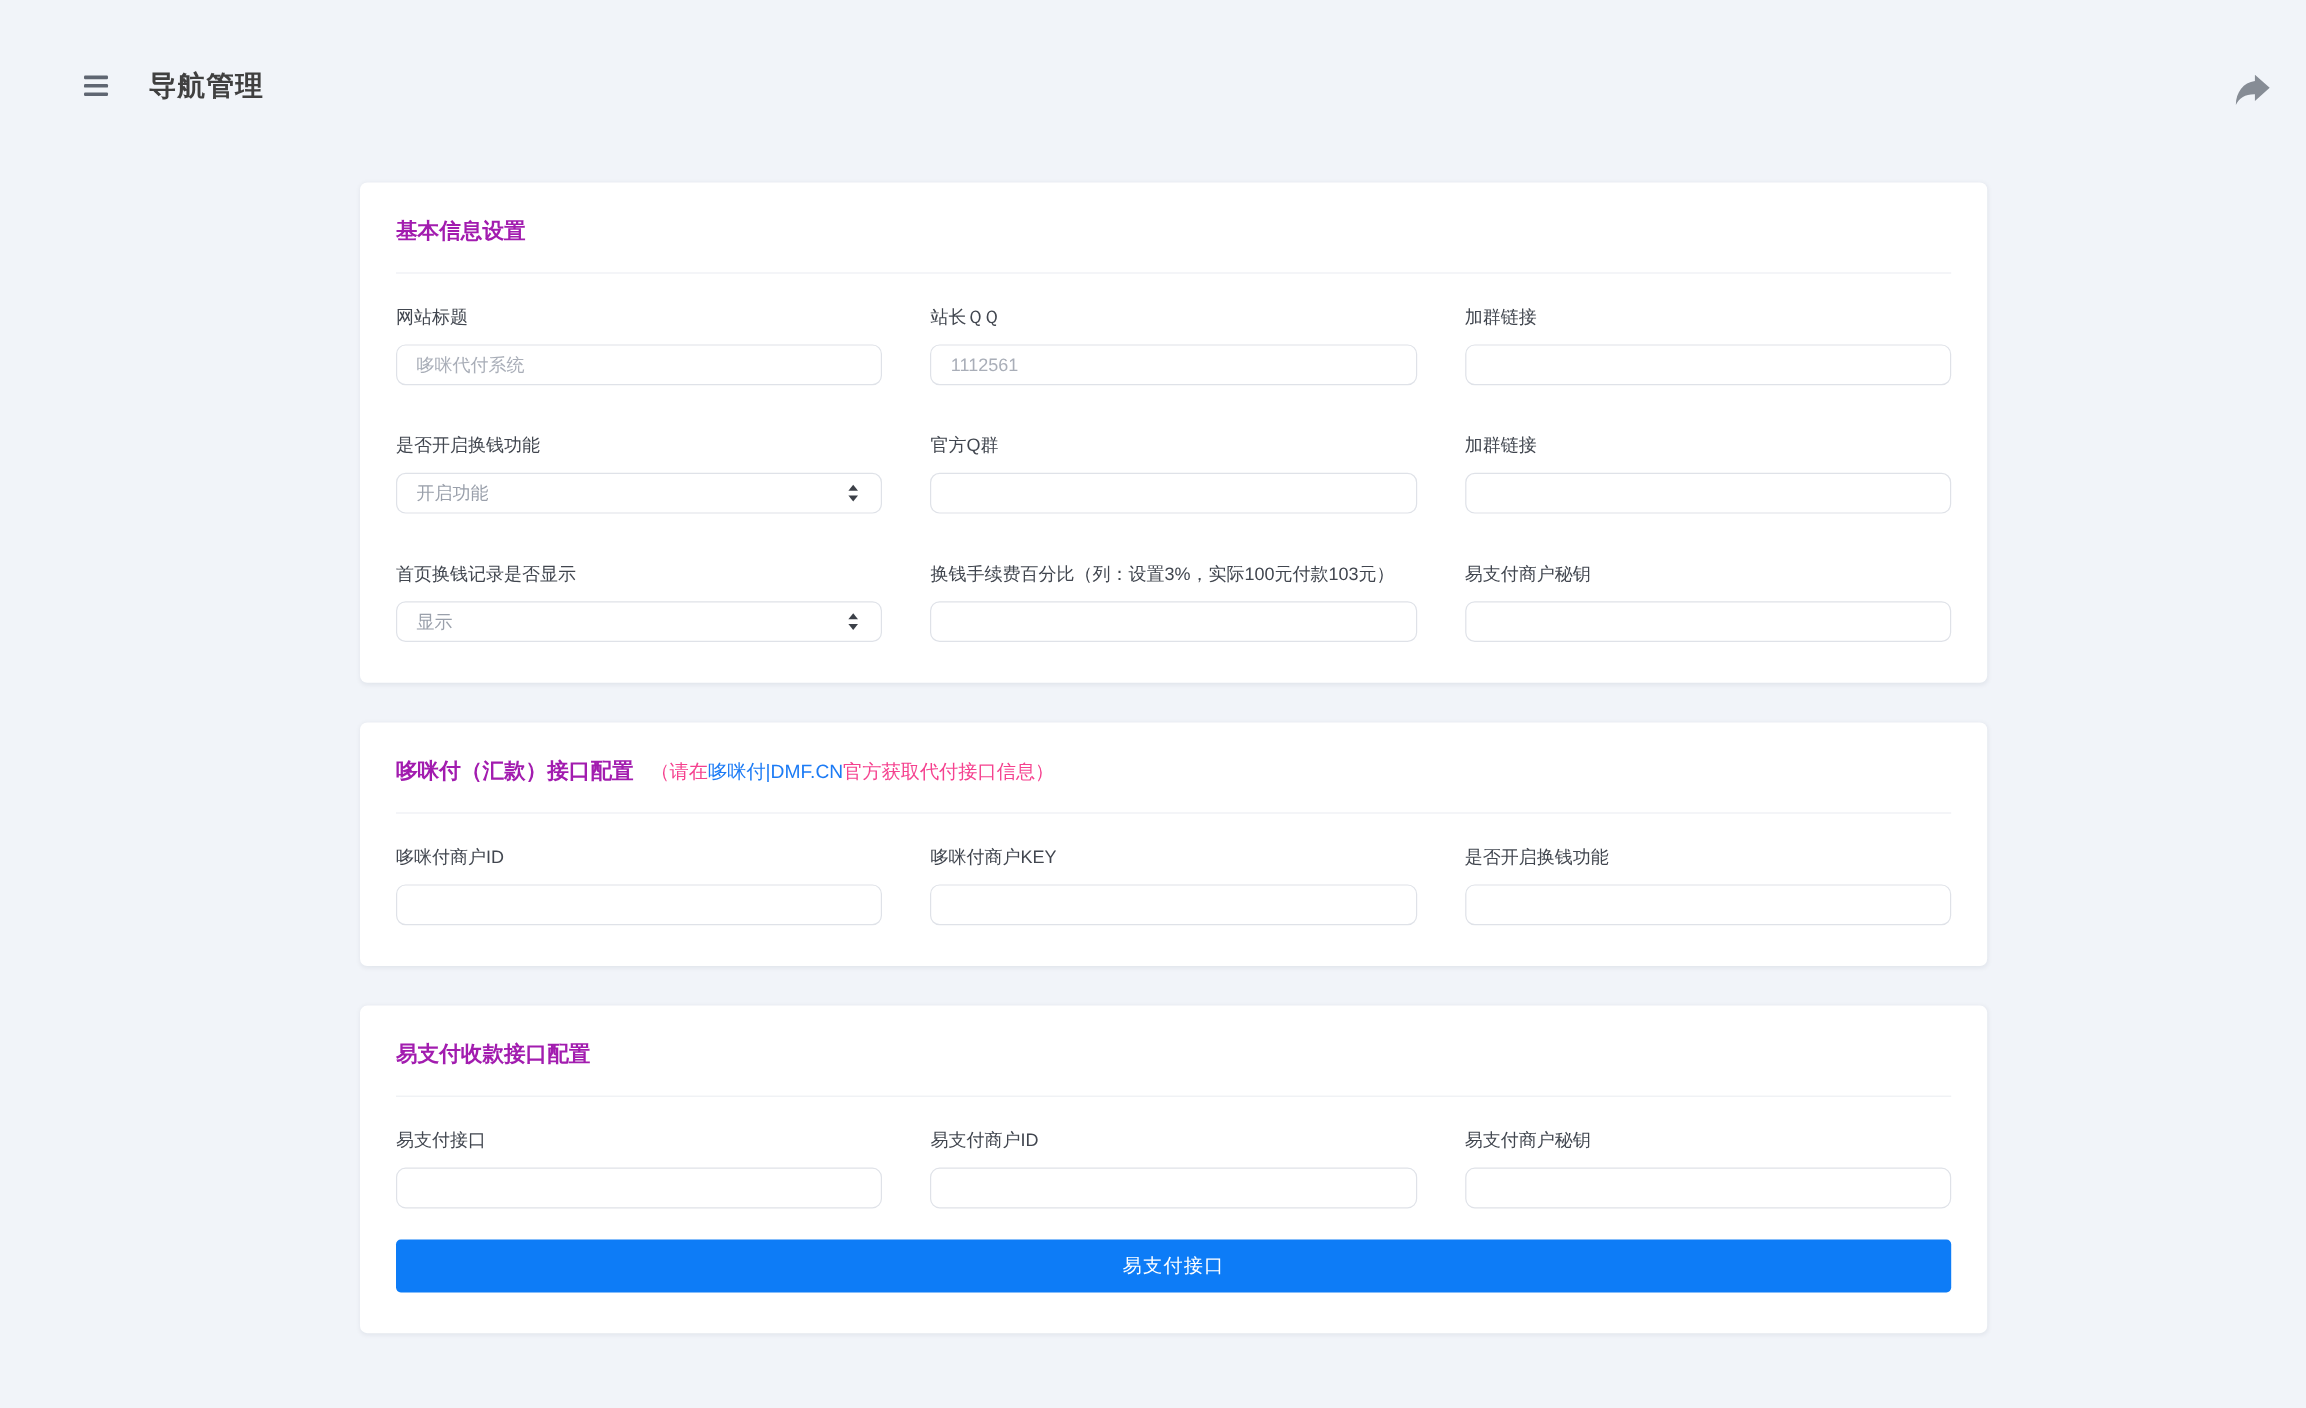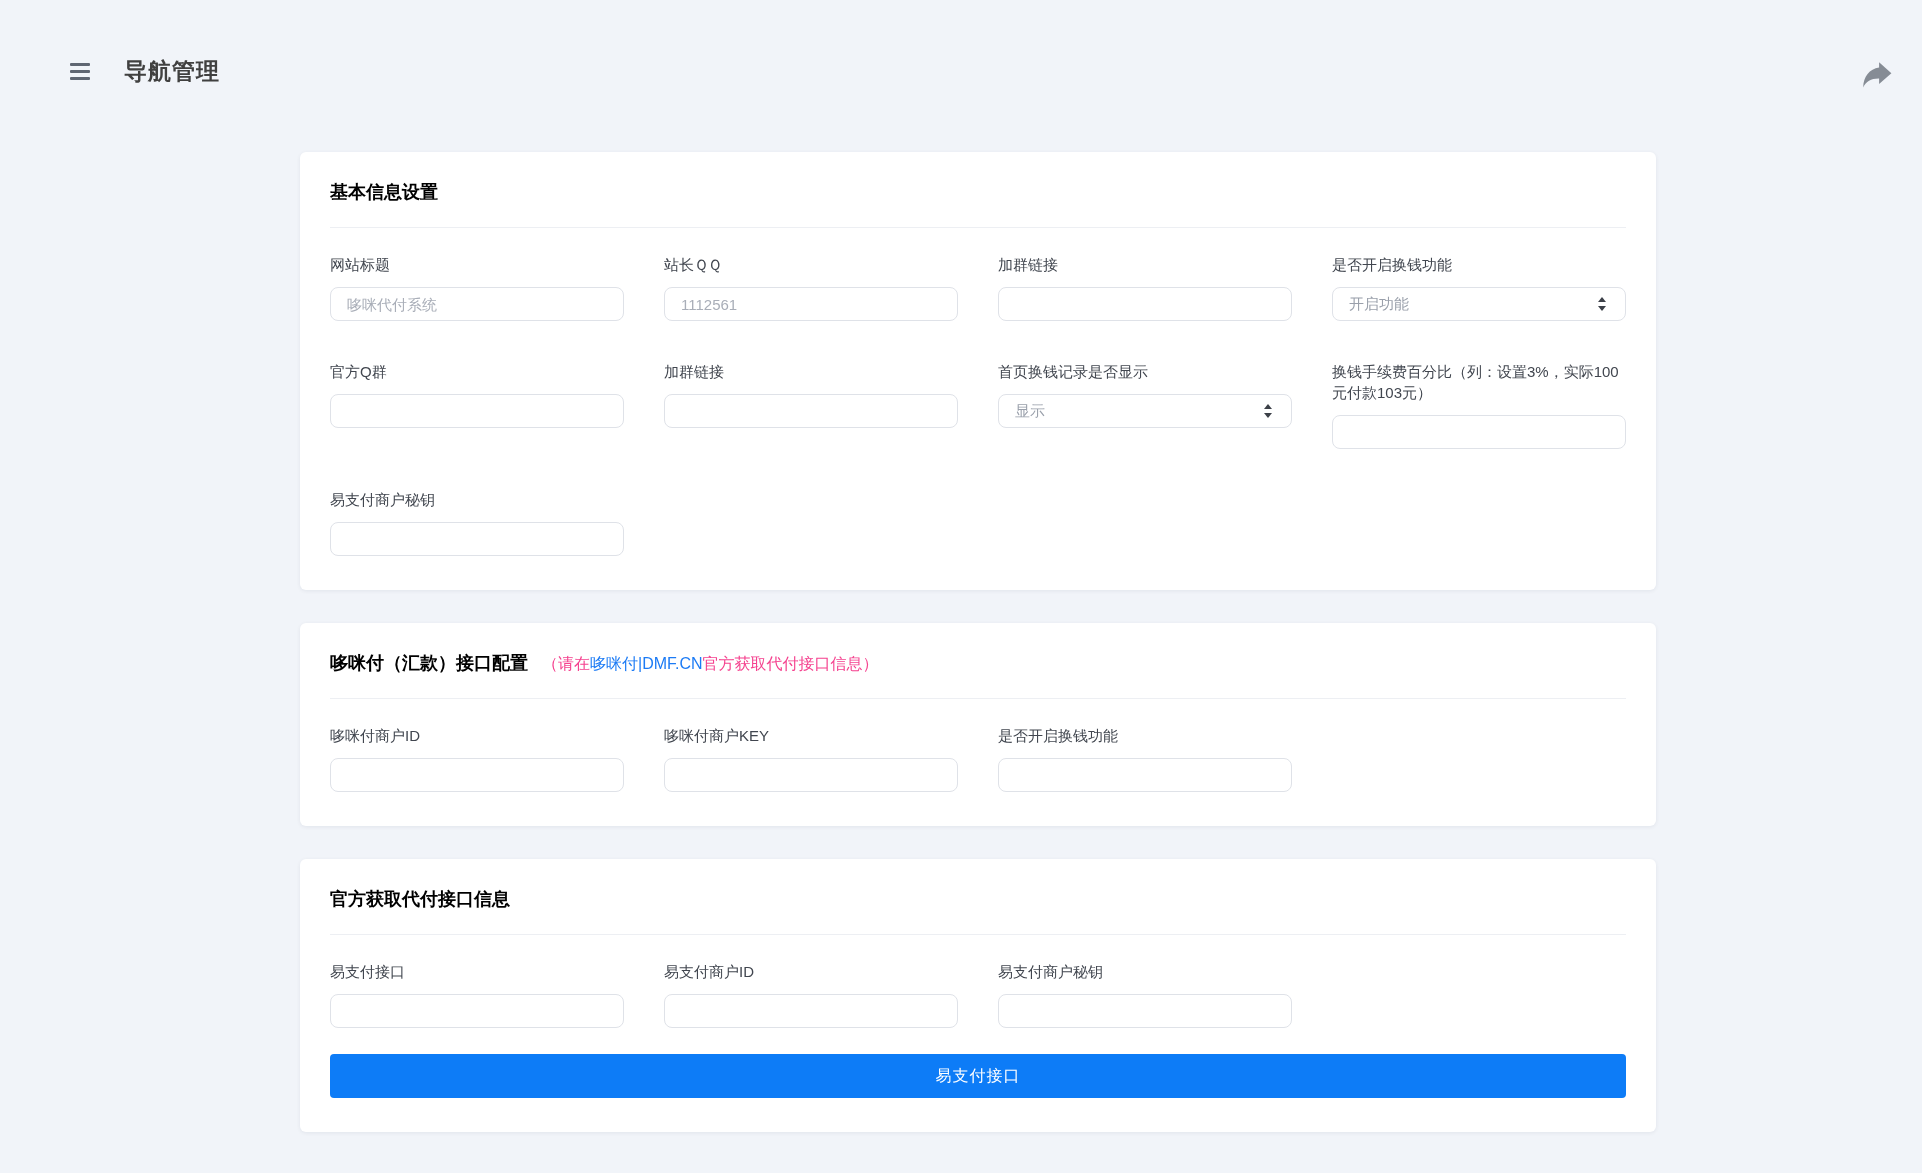--- a/index.html
+++ b/index.html
@@ -26,25 +26,25 @@
   }
   .card {
     background:#ffffff; border-radius:6px;
     box-shadow:0 1px 4px rgba(21,34,50,.07);
     padding:28px 30px 34px;
   }
   .card-head {
     display:flex; align-items:baseline;
     padding-bottom:23px; border-bottom:1px solid #edeff3; margin-bottom:26px;
   }
-  .card-title { font-size:18px; font-weight:600; color:#000000; }
+  .card-title { font-size:18px; font-weight:600; color:#a21caf; }
   .card-hint { font-size:16px; margin-left:14px; color:#f5428f; }
   .card-hint .hint-link { color:#1c7bf5; font-weight:500; cursor:pointer; }
   .grid {
-    display:grid; grid-template-columns:repeat(4,1fr);
+    display:grid; grid-template-columns:repeat(3,1fr);
     column-gap:12px; row-gap:22px;gap:40px;
   }
   .field label {
     display:block; font-size:15px; color:#41464f; margin-bottom:12px; line-height:21px;
   }
   .input, .select {
     width:100%; height:34px;
     border:1px solid #dfe2e8; border-radius:8px;
     background:#fff; font-size:15px; color:#333;
     padding:0 16px; outline:none;
@@ -158,21 +158,21 @@
       </div>
       <div class="field">
         <label>是否开启换钱功能</label>
         <input class="input" type="text" placeholder="" style="">
       </div>
     </div>
   </div>
 
   <div class="card">
     <div class="card-head">
-      <span class="card-title">官方获取代付接口信息</span>
+      <span class="card-title">易支付收款接口配置</span>
     </div>
     <div class="grid">
       <div class="field">
         <label>易支付接口</label>
         <input class="input" type="text" placeholder="" style="">
       </div>
       <div class="field">
         <label>易支付商户ID</label>
         <input class="input" type="text" placeholder="" style="">
       </div>

